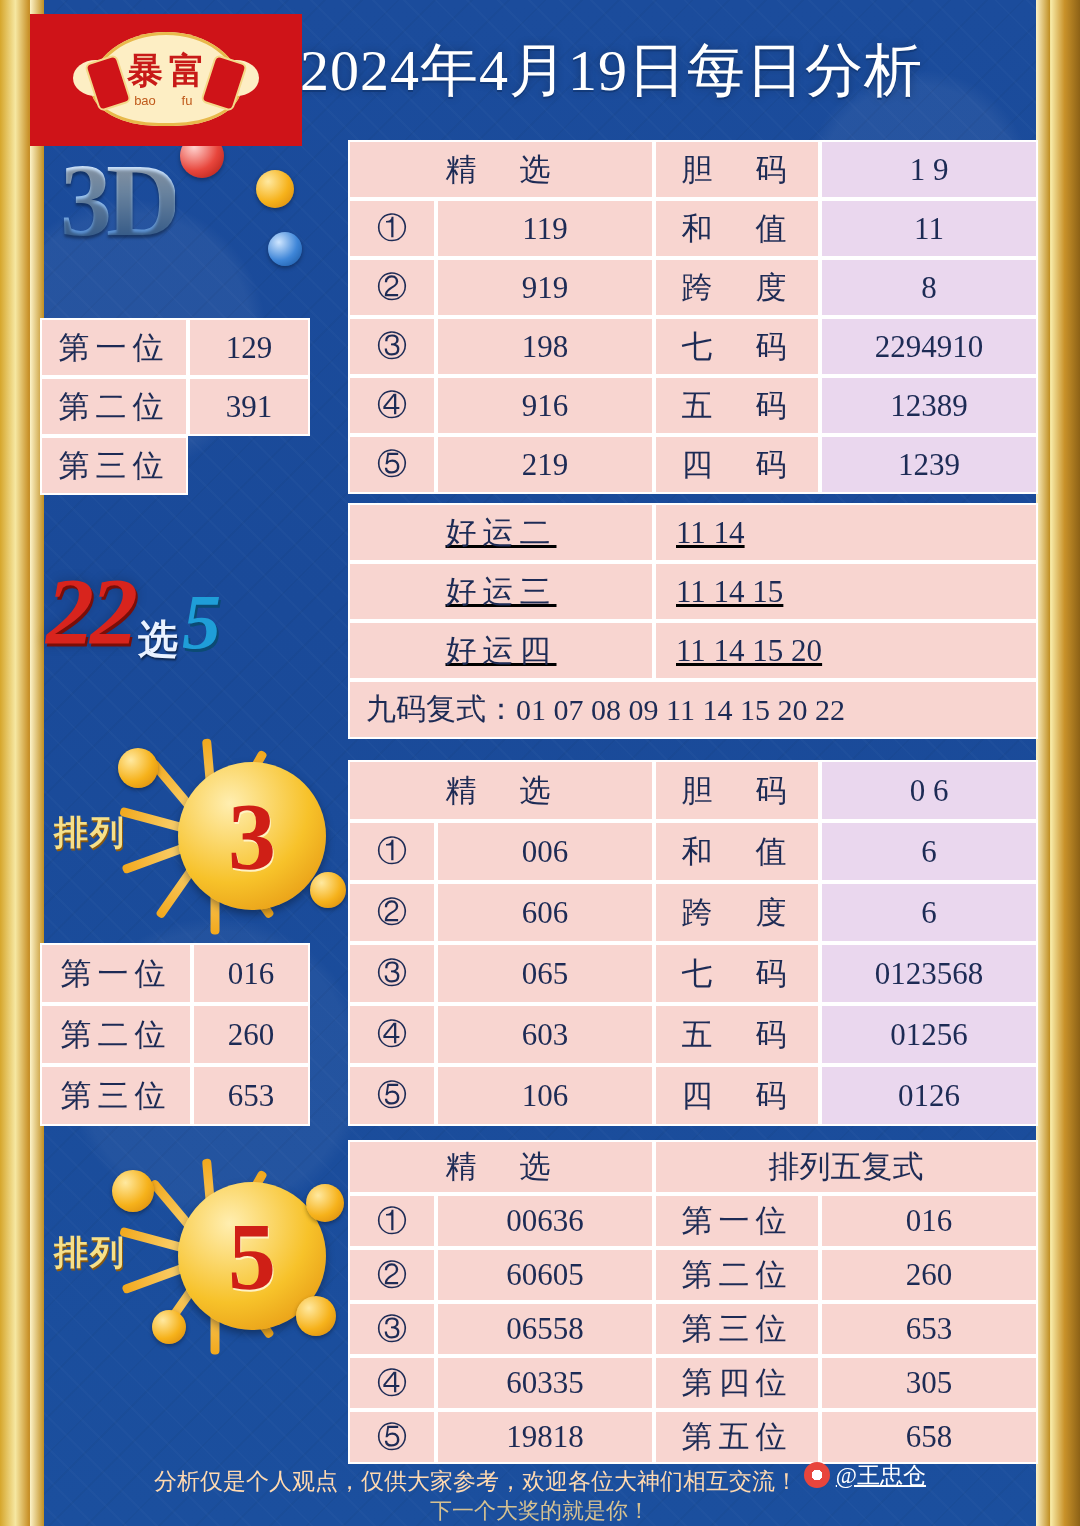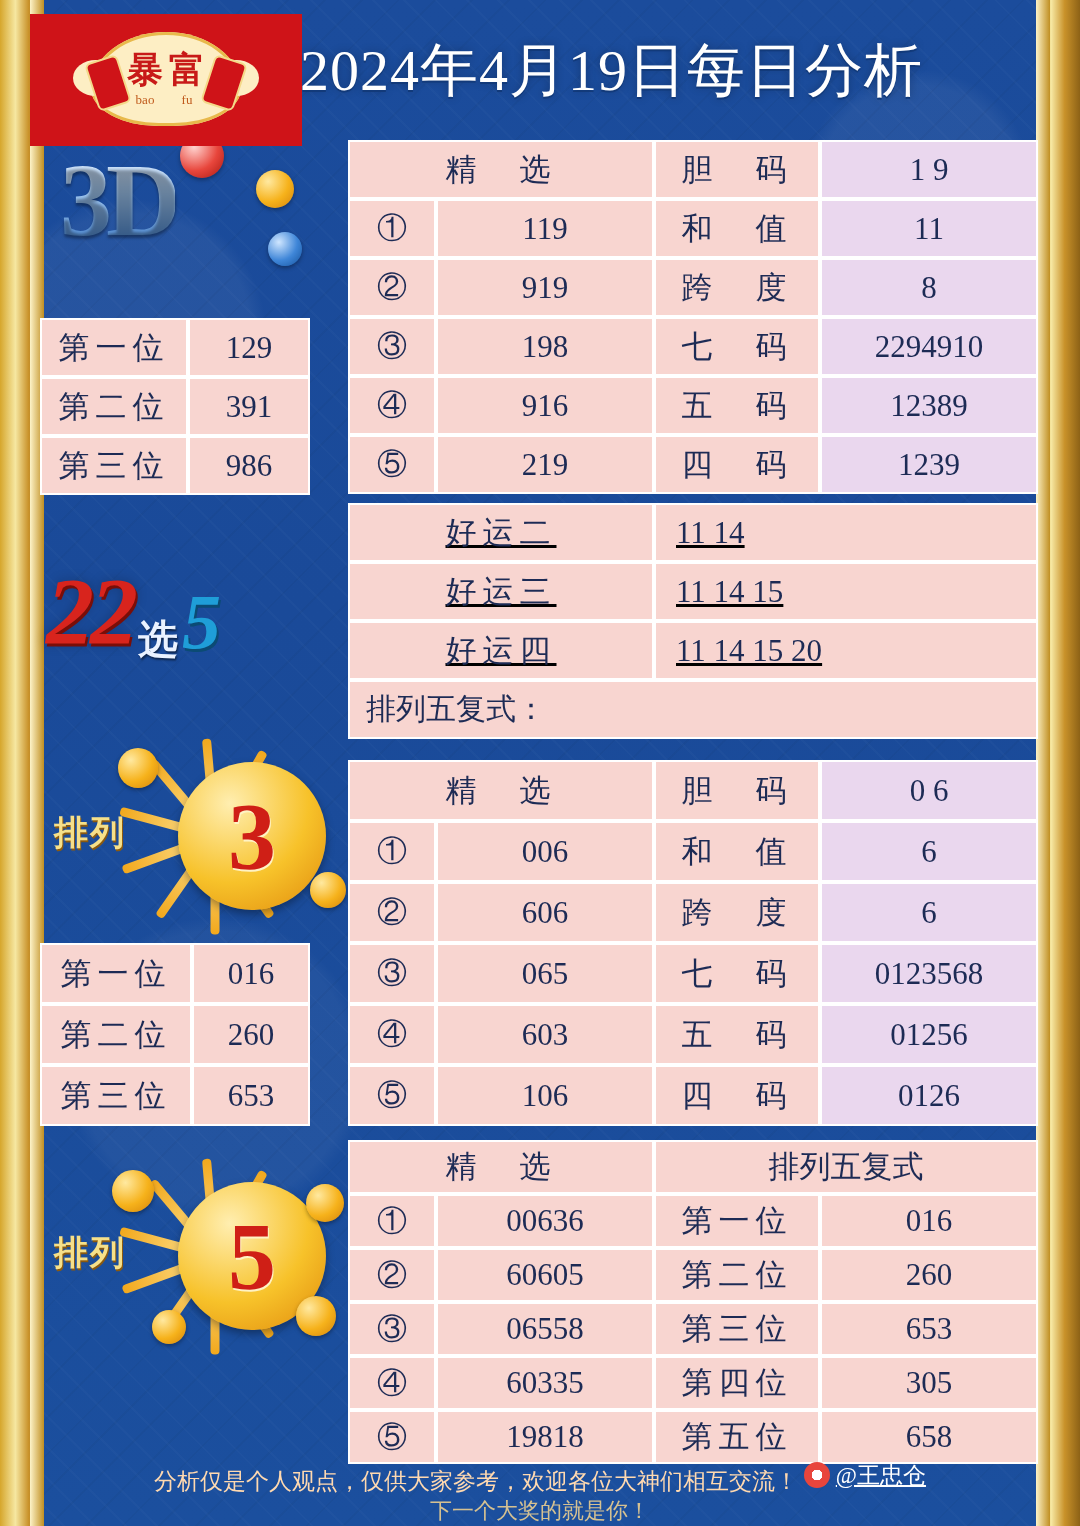--- a/index.html
+++ b/index.html
@@ -64,21 +64,21 @@
   .logo-cloud:before{left:-18px;}
   .logo-cloud:after{right:-18px;}
   .logo-chars{
     position:relative;z-index:2;display:flex;gap:6px;align-items:flex-start;
   }
   .logo-chars .ch{
     font-size:36px;color:#c81a18;font-weight:bold;line-height:1;
   }
   .logo-chars .py{
     font-size:13px;color:#c05a1c;text-align:center;display:block;margin-top:4px;
-    font-family:Liberation Serif, serif;
+    font-family:Liberation Sans, sans-serif;
   }
   .logo-col{display:flex;flex-direction:column;align-items:center;}
   .firecracker{
     position:absolute;width:30px;height:46px;background:#cf1318;border-radius:4px;
     top:32px;box-shadow:0 0 0 2px #f4d98a;
   }
   .firecracker.l{left:2px;transform:rotate(-18deg);}
   .firecracker.r{right:2px;transform:rotate(18deg);}
 
   .title{
@@ -228,21 +228,20 @@
   <div class="ball" style="width:38px;height:38px;left:196px;top:30px;"></div>
   <div class="ball blue" style="width:34px;height:34px;left:208px;top:92px;"></div>
 </div>
 
 <div class="grid" id="g3d-pos" style="left:40px;top:318px;width:270px;grid-template-columns:148px 122px;grid-auto-rows:59px;">
     <div class="cell pink label">第一位</div>
     <div class="cell pink">129</div>
     <div class="cell pink label">第二位</div>
     <div class="cell pink">391</div>
     <div class="cell pink label">第三位</div>
-    <div class="cell pink">986</div>
   </div>
 
 <div class="grid" id="g3d-picks" style="left:348px;top:140px;width:306px;grid-template-columns:88px 218px;grid-auto-rows:59px;">
     <div class="cell pink label" style="grid-column:1 / span 2;">精　选</div>
     <div class="cell pink circled">①</div>
     <div class="cell pink">119</div>
     <div class="cell pink circled">②</div>
     <div class="cell pink">919</div>
     <div class="cell pink circled">③</div>
     <div class="cell pink">198</div>
@@ -277,21 +276,22 @@
 
 <div class="grid" id="g225" style="left:348px;top:503px;width:766px;grid-template-columns:306px 384px;grid-auto-rows:59px;text-decoration:underline;">
     <div class="cell pink label">好运二</div>
     <div class="cell pink" style="justify-content:flex-start;padding-left:20px;">11  14</div>
     <div class="cell pink label">好运三</div>
     <div class="cell pink" style="justify-content:flex-start;padding-left:20px;">11  14  15</div>
     <div class="cell pink label">好运四</div>
     <div class="cell pink" style="justify-content:flex-start;padding-left:20px;">11  14  15  20</div>
   </div>
 <div class="cell pink" id="g225-nine" style="position:absolute;left:348px;top:680px;width:690px;height:59px;justify-content:flex-start;padding-left:16px;font-size:30px;z-index:3;">
-  <span>排列五复式：</span>
+  <span>九码复式：</span>
+  <span>01  07  08  09  11  14  15  20  22</span>
 </div>
 
 <div class="lg lg-p3">
   <div class="burst">
     <div class="ray" style="transform:rotate(195deg);"></div>
     <div class="ray" style="transform:rotate(230deg);"></div>
     <div class="ray" style="transform:rotate(265deg);"></div>
     <div class="ray" style="transform:rotate(300deg);"></div>
     <div class="ray" style="transform:rotate(335deg);"></div>
     <div class="ray" style="transform:rotate(20deg);"></div>

